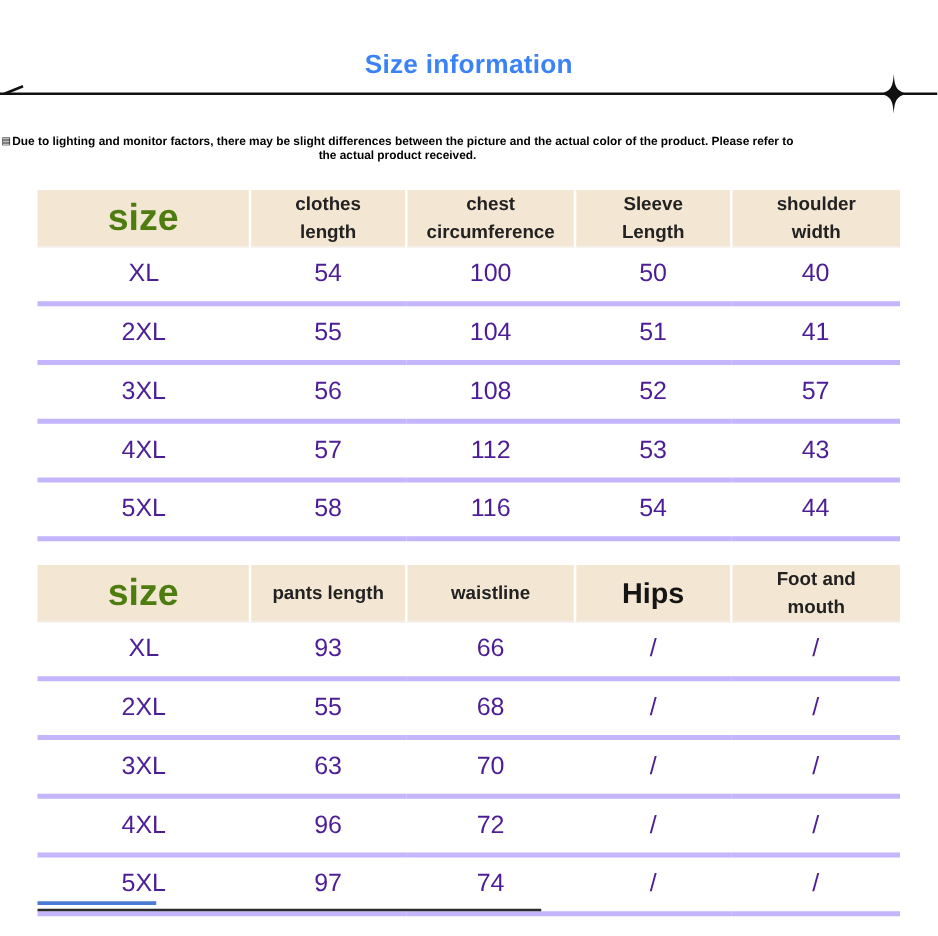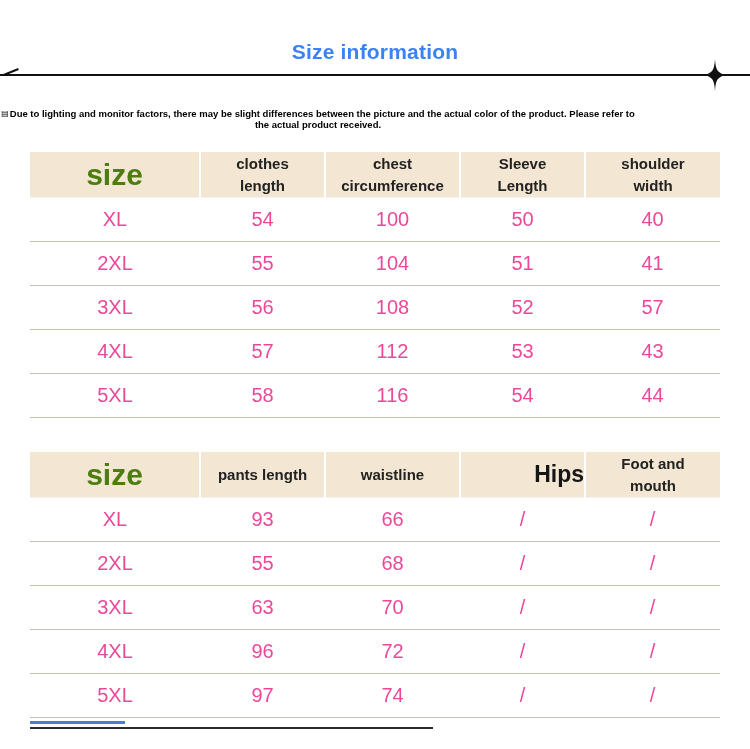--- a/index.html
+++ b/index.html
@@ -34,25 +34,25 @@
 
   thead th{
     background:#f3e7d3;height:45px;text-align:center;vertical-align:middle;
     border-left:2px solid #ffffff;border-right:2px solid #ffffff;
     white-space:pre-line;padding:0;
   }
   thead th:first-child{border-left:none;}
   thead th:last-child{border-right:none;}
   th.size-th{font-size:30px;font-weight:bold;color:#4d7c0f;}
   th.small-th{font-size:15px;font-weight:600;line-height:1.45;color:#222;}
-  th.big-th{font-size:23px;font-weight:600;color:#151515;text-align:right;}
+  th.big-th{font-size:23px;font-weight:600;color:#151515;}
 
   tbody td{
     height:43px;text-align:center;vertical-align:middle;
-    font-size:20px;color:#ec4899;border-bottom:1px solid #c4b5fd;padding:0;
+    font-size:20px;color:#4c1d95;border-bottom:4px solid #c4b5fd;padding:0;
   }
   tbody tr:first-child td{border-top:1px solid #f3f3f3;}
 
   .bottom-blue-line{position:absolute;top:721px;left:30px;width:95px;height:3px;background:#4b7bd5;}
   .bottom-dark-line{position:absolute;top:727px;left:30px;width:403px;height:2px;background:#2b2b2b;}
 </style>
 </head>
 <body>
 
 <h1 class="page-title">Size information</h1>

